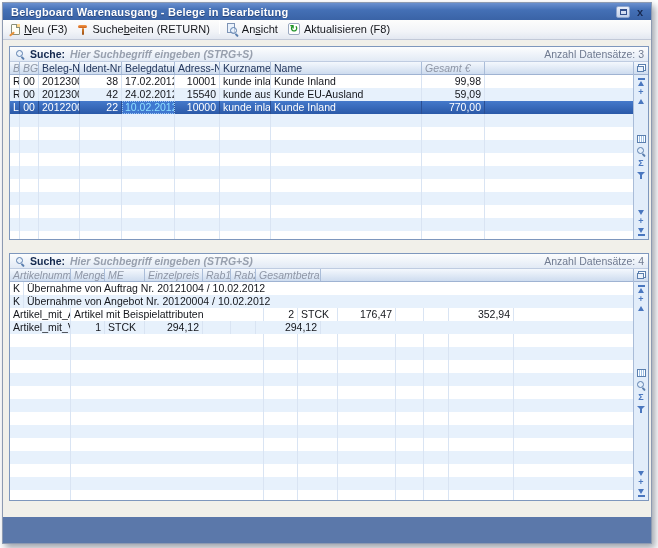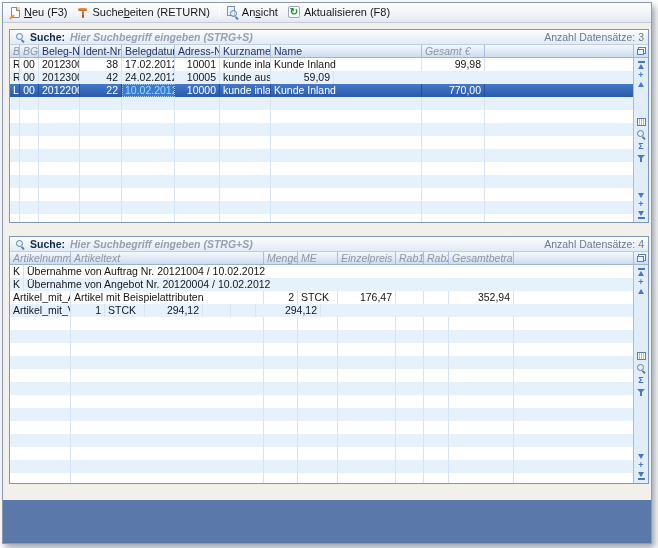--- a/index.html
+++ b/index.html
@@ -140,20 +140,27 @@
   .ico-copy::before{ content:""; position:absolute; right:0; top:0; width:5.5px; height:4.5px;
     background:#fff; border:1px solid #5b7fae; }
   .ico-copy::after{ content:""; position:absolute; left:0; bottom:0; width:5.5px; height:4.5px;
     background:#eaf2fc; border:1px solid #5b7fae; }
 </style>
 </head>
 <body>
 
 <div class="window">
 
+  <div class="titlebar">
+    <span class="title-text">Belegboard Warenausgang - Belege in Bearbeitung</span>
+    <span class="tb-btn btn-restore">
+      <span class="ico-restore"></span>
+    </span>
+    <span class="tb-btn btn-close">x</span>
+  </div>
 
   <div class="toolbar">
     <div class="tool-btn">
       <span class="ico-page"></span>
       <span><span class="hotkey">N</span><span>eu (F3)</span></span>
     </div>
     <div class="tool-btn">
       <span class="ico-hammer"></span>
       <span><span>Suche</span><span class="hotkey">b</span><span>eiten (RETURN)</span></span>
     </div>
@@ -207,22 +214,23 @@
               <div class="cell u7">Kunde Inland</div>
               <div class="cell u8 r">99,98</div>
               <div class="cell fill"></div>
             </div>
             <div class="row even">
               <div class="cell u0 c">R</div>
               <div class="cell u1 c">00</div>
               <div class="cell u2 r">20123008</div>
               <div class="cell u3 r">42</div>
               <div class="cell u4">24.02.2012 /Fr</div>
-              <div class="cell u5 r">10005</div>
+              <div class="cell u5 r">15540</div>
               <div class="cell u6">kunde ausl</div>
+              <div class="cell u7">Kunde EU-Ausland</div>
               <div class="cell u8 r">59,09</div>
               <div class="cell fill"></div>
             </div>
             <div class="row sel">
               <div class="cell u0 c">L</div>
               <div class="cell u1 c">00</div>
               <div class="cell u2 r">20122003</div>
               <div class="cell u3 r">22</div>
               <div class="cell u4 focus-cell">10.02.2012</div>
               <div class="cell u5 r">10000</div>
@@ -395,21 +403,20 @@
       <div class="searchrow">
         <span class="mag"></span>
         <span class="search-label">Suche:</span>
         <span class="search-hint">Hier Suchbegriff eingeben (STRG+S)</span>
         <span class="search-count">Anzahl Datensätze: 4</span>
       </div>
       <div class="grid-main">
         <div class="grid-left">
           <div class="hrow">
             <div class="cell l0 it">Artikelnummer</div>
-            <div class="cell l1 it">Artikeltext</div>
             <div class="cell l2 it">Menge</div>
             <div class="cell l3 it">ME</div>
             <div class="cell l4 it">Einzelpreis</div>
             <div class="cell l5 it">Rab1%</div>
             <div class="cell l6 it">Rab2%</div>
             <div class="cell l7 it">Gesamtbetrag</div>
             <div class="cell fill"></div>
           </div>
           <div id="l-rows">
             <div class="row odd">

